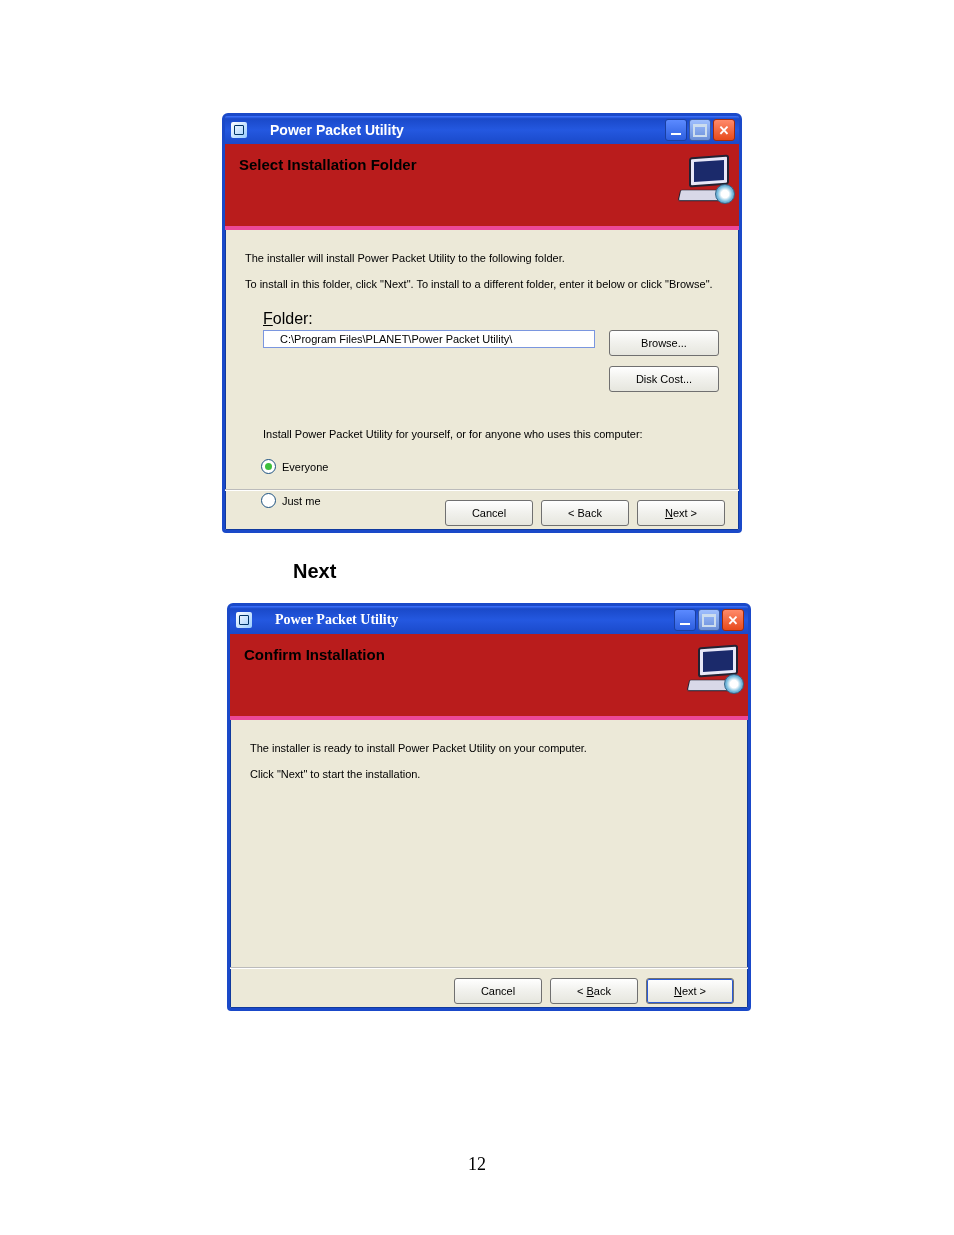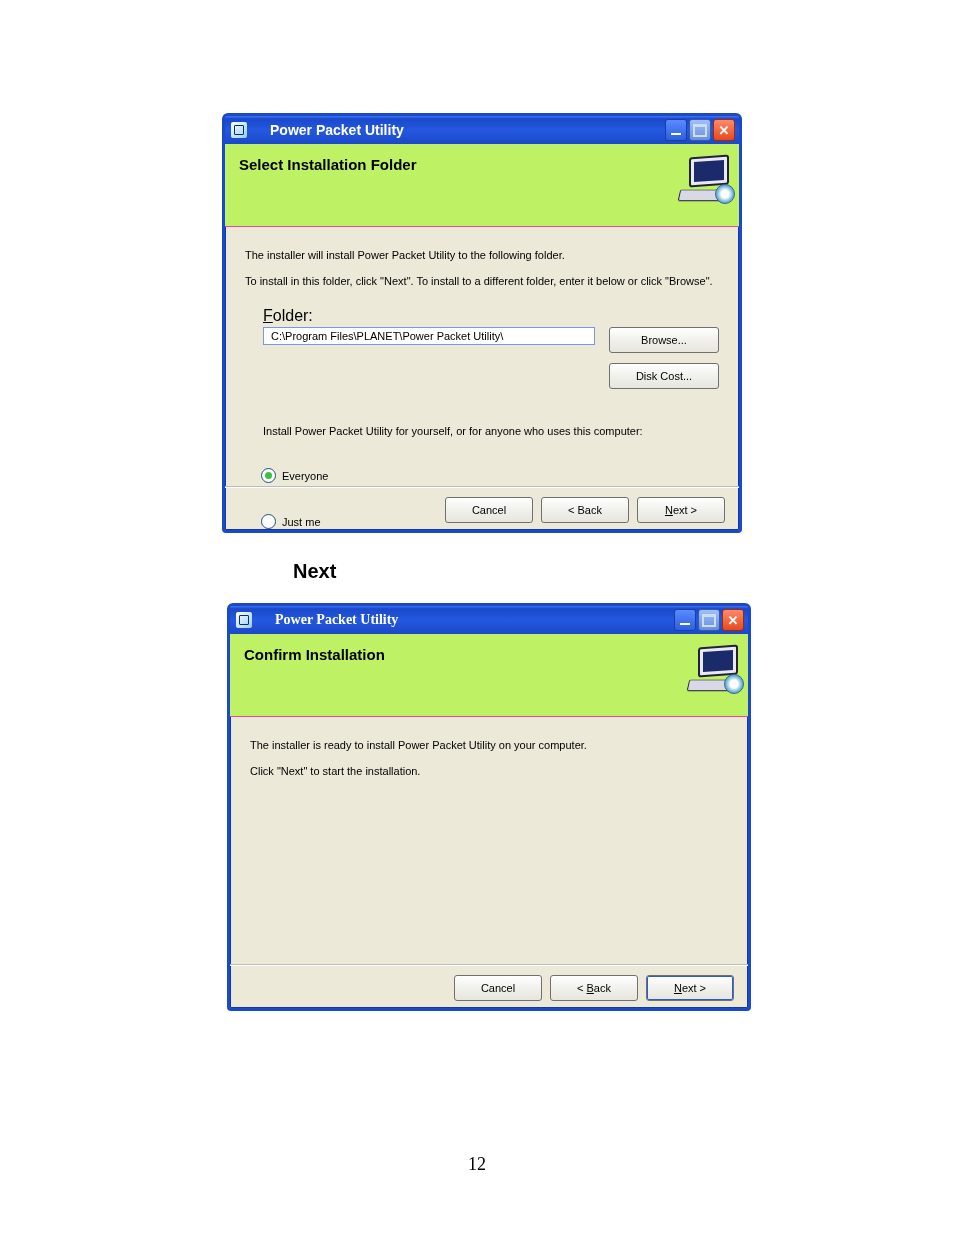--- a/index.html
+++ b/index.html
@@ -75,22 +75,22 @@
     box-sizing: border-box;
   }
   .tb-min { background: linear-gradient(to bottom,#5b8aff,#2d5fe0); border:1px solid #1a3fa0;}
   .tb-max { background: linear-gradient(to bottom,#9fbfff,#6a8fd8); border:1px solid #3a5aa0;}
   .tb-close { background: linear-gradient(to bottom,#ff8a6a,#e74a1c); border:1px solid #a02a0a;}
   .tb-min span{display:block;width:10px;height:2px;background:#fff;margin-top:8px;}
   .tb-max span{display:block;width:10px;height:8px;border:2px solid #cde; border-top-width:3px;}
   .tb-close span{font-family:Arial;line-height:1;}
 
   .header-area {
-    background: #bef264;
-    border-bottom: 1px solid #ec4899;
+    background: #b91c1c;
+    border-bottom: 4px solid #ec4899;
     padding: 10px 4px 6px 14px;
     height: 66px;
     display: flex;
     align-items: flex-start;
     justify-content: space-between;
   }
   .header-area h2 {
     margin: 2px 0 0 0;
     font-size: 15px;
     font-weight: bold;
@@ -136,39 +136,39 @@
     box-sizing: border-box;
   }
   .body-area p { margin: 6px 0 14px 0; }
   .folder-block { margin: 20px 0 0 18px; }
   .folder-label { font-size:16px; }
   .folder-row { display:flex; align-items:flex-start; gap:14px; margin-top:2px;}
   .folder-input {
     width: 330px;
     font-size: 11px;
     font-family: Tahoma, Arial, sans-serif;
-    padding: 2px 7px;
+    padding: 2px 16px;
     border: 1px solid #7a96df;
     background:#fff;
   }
   .side-buttons { display:flex; flex-direction:column; gap:10px; }
   .xp-btn {
     min-width: 110px;
     height: 26px;
     font-size: 11px;
     font-family: Tahoma, Arial, sans-serif;
     background: linear-gradient(to bottom,#fff 0%,#f2f2ee 45%,#e6e6de 100%);
     border: 1px solid #707070;
     border-radius: 3px;
     padding: 0 12px;
     cursor: pointer;
   }
   .xp-btn.default { box-shadow: 0 0 0 1px #2a5bd7 inset; }
   .install-for { margin: 36px 0 0 18px; font-size:11px;}
-  .radio-row { margin: 31px 0 0 16px; display:flex; align-items:center; gap:6px; font-size:11px;}
+  .radio-row { margin: 19px 0 0 16px; display:flex; align-items:center; gap:6px; font-size:11px;}
   .radio-dot{
     width:13px;height:13px;border:1px solid #1c5180;border-radius:50%;
     display:flex;align-items:center;justify-content:center;background:#fff;
   }
   .radio-dot.checked::after{content:"";width:7px;height:7px;border-radius:50%;background:#3dbf3d;}
 
   .footer-area {
     height: 44px;
     border-top: 1px solid #fff;
     box-shadow: 0 -1px 0 #bbb;

